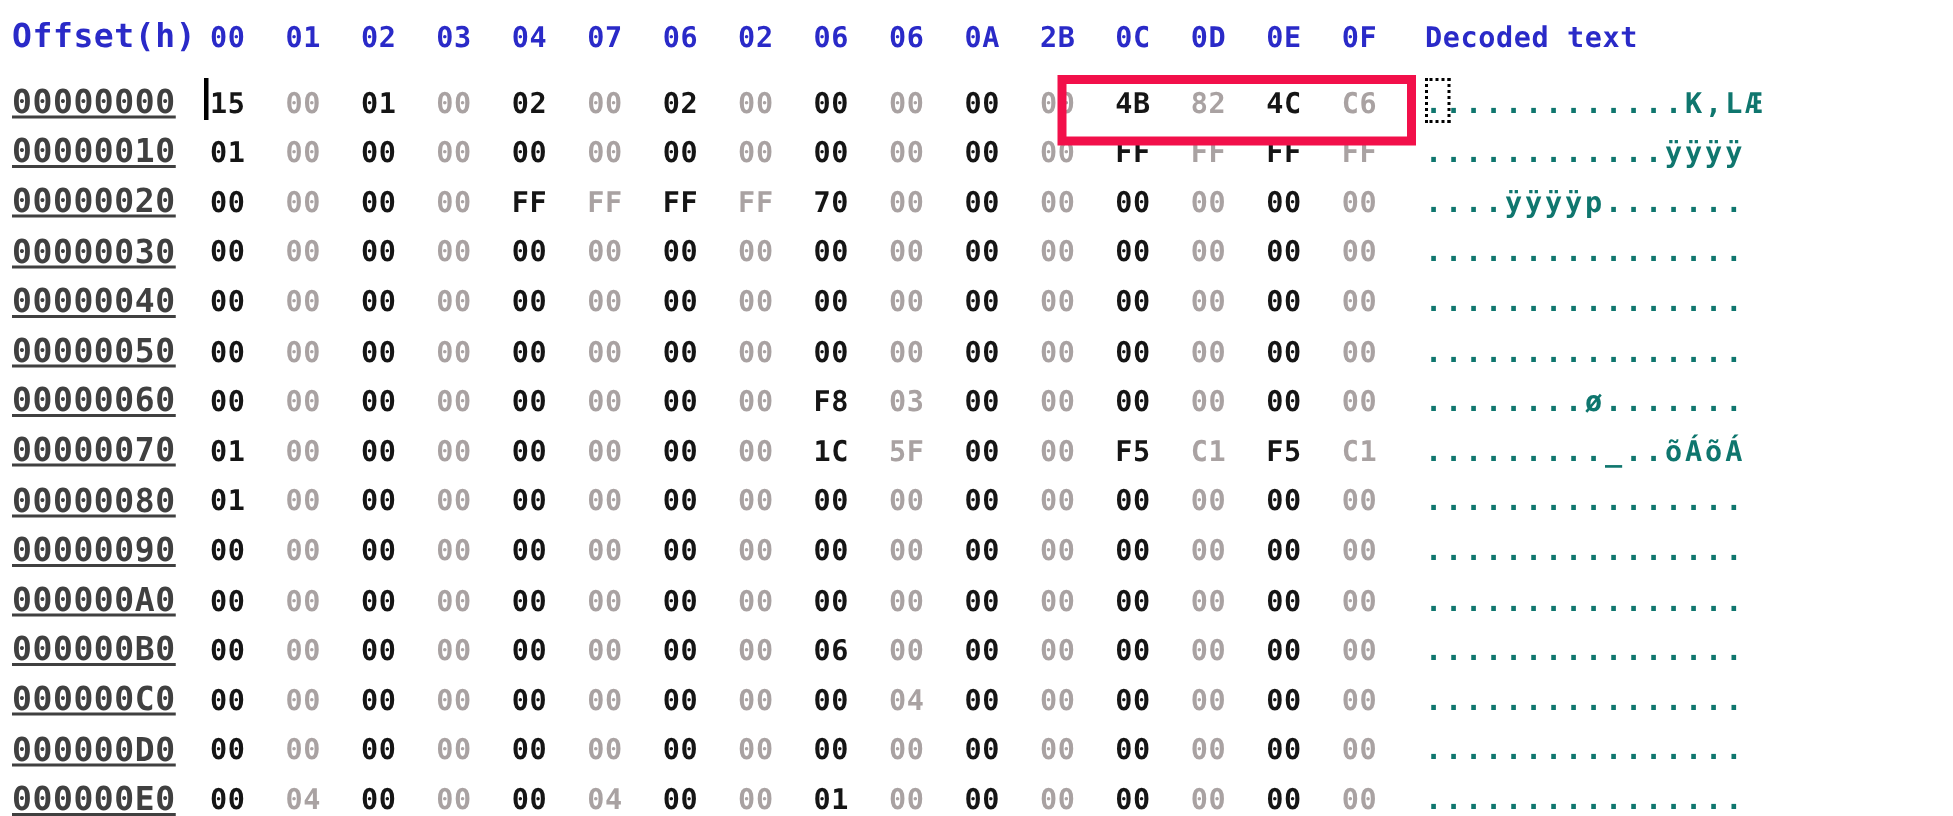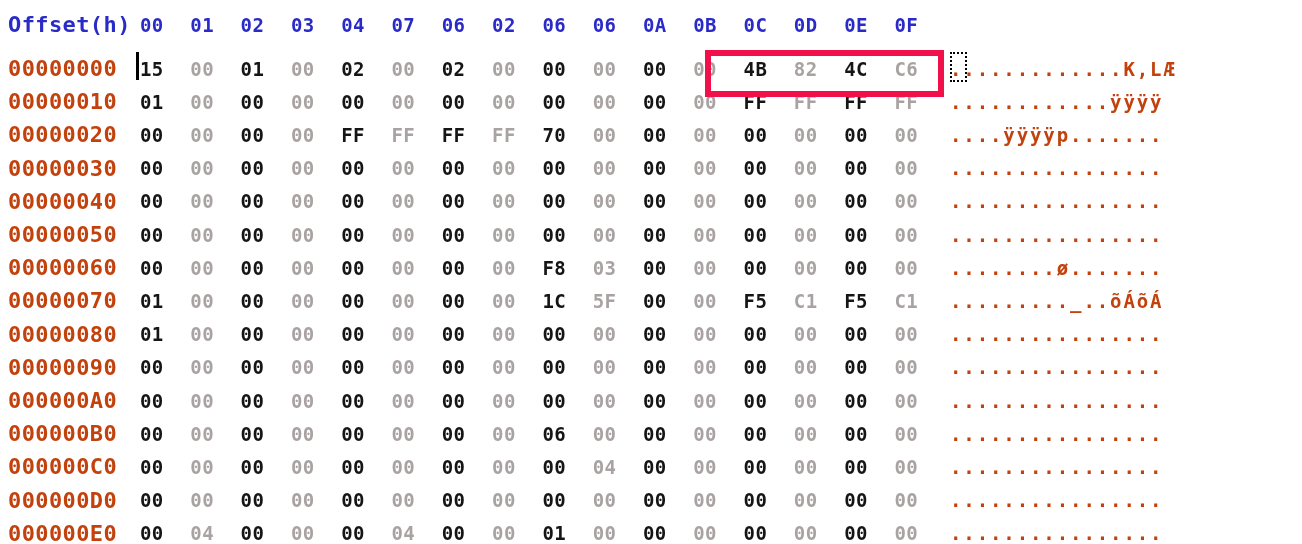--- a/index.html
+++ b/index.html
@@ -72,26 +72,27 @@
   #header-row .offset-cell,
   #header-row .hex-cell,
   #header-row .text-cell {
     color: #2a2ac8;
     font-weight: 600;
   }
   #header-row .text-cell { letter-spacing: 0.4px; }
 
   
   .data-row .offset-cell {
-    color: #c2410c;
+    color: #404040;
     font-weight: 600;
+    text-decoration: underline;
   }
   .hex-even { color: #151515; font-weight: 700; }
   .hex-odd  { color: #a9a2a2; font-weight: 700; }
-  .data-row .text-cell { color: #c2410c; font-weight: 700; }
+  .data-row .text-cell { color: #0f766e; font-weight: 700; }
 
   
   #caret {
     position: absolute;
     left: 136px;
     top: 52px;
     width: 3px;
     height: 28px;
     background: #000000;
   }
@@ -133,26 +134,27 @@
       <div class="hex-cell">01</div>
       <div class="hex-cell">02</div>
       <div class="hex-cell">03</div>
       <div class="hex-cell">04</div>
       <div class="hex-cell">07</div>
       <div class="hex-cell">06</div>
       <div class="hex-cell">02</div>
       <div class="hex-cell">06</div>
       <div class="hex-cell">06</div>
       <div class="hex-cell">0A</div>
-      <div class="hex-cell">0B</div>
+      <div class="hex-cell">2B</div>
       <div class="hex-cell">0C</div>
       <div class="hex-cell">0D</div>
       <div class="hex-cell">0E</div>
       <div class="hex-cell">0F</div>
     </div>
+    <div class="text-cell">Decoded text</div>
   </div>
 
   <div id="rows-container">
       <div class="row data-row" style="top: 52px;"><div class="offset-cell">00000000</div><div class="hex-cells"><div class="hex-cell hex-even">15</div><div class="hex-cell hex-odd">00</div><div class="hex-cell hex-even">01</div><div class="hex-cell hex-odd">00</div><div class="hex-cell hex-even">02</div><div class="hex-cell hex-odd">00</div><div class="hex-cell hex-even">02</div><div class="hex-cell hex-odd">00</div><div class="hex-cell hex-even">00</div><div class="hex-cell hex-odd">00</div><div class="hex-cell hex-even">00</div><div class="hex-cell hex-odd">00</div><div class="hex-cell hex-even">4B</div><div class="hex-cell hex-odd">82</div><div class="hex-cell hex-even">4C</div><div class="hex-cell hex-odd">C6</div></div><div class="text-cell">.............K‚LÆ</div></div>
       <div class="row data-row" style="top: 85.2px;"><div class="offset-cell">00000010</div><div class="hex-cells"><div class="hex-cell hex-even">01</div><div class="hex-cell hex-odd">00</div><div class="hex-cell hex-even">00</div><div class="hex-cell hex-odd">00</div><div class="hex-cell hex-even">00</div><div class="hex-cell hex-odd">00</div><div class="hex-cell hex-even">00</div><div class="hex-cell hex-odd">00</div><div class="hex-cell hex-even">00</div><div class="hex-cell hex-odd">00</div><div class="hex-cell hex-even">00</div><div class="hex-cell hex-odd">00</div><div class="hex-cell hex-even">FF</div><div class="hex-cell hex-odd">FF</div><div class="hex-cell hex-even">FF</div><div class="hex-cell hex-odd">FF</div></div><div class="text-cell">............ÿÿÿÿ</div></div>
       <div class="row data-row" style="top: 118.4px;"><div class="offset-cell">00000020</div><div class="hex-cells"><div class="hex-cell hex-even">00</div><div class="hex-cell hex-odd">00</div><div class="hex-cell hex-even">00</div><div class="hex-cell hex-odd">00</div><div class="hex-cell hex-even">FF</div><div class="hex-cell hex-odd">FF</div><div class="hex-cell hex-even">FF</div><div class="hex-cell hex-odd">FF</div><div class="hex-cell hex-even">70</div><div class="hex-cell hex-odd">00</div><div class="hex-cell hex-even">00</div><div class="hex-cell hex-odd">00</div><div class="hex-cell hex-even">00</div><div class="hex-cell hex-odd">00</div><div class="hex-cell hex-even">00</div><div class="hex-cell hex-odd">00</div></div><div class="text-cell">....ÿÿÿÿp.......</div></div>
       <div class="row data-row" style="top: 151.6px;"><div class="offset-cell">00000030</div><div class="hex-cells"><div class="hex-cell hex-even">00</div><div class="hex-cell hex-odd">00</div><div class="hex-cell hex-even">00</div><div class="hex-cell hex-odd">00</div><div class="hex-cell hex-even">00</div><div class="hex-cell hex-odd">00</div><div class="hex-cell hex-even">00</div><div class="hex-cell hex-odd">00</div><div class="hex-cell hex-even">00</div><div class="hex-cell hex-odd">00</div><div class="hex-cell hex-even">00</div><div class="hex-cell hex-odd">00</div><div class="hex-cell hex-even">00</div><div class="hex-cell hex-odd">00</div><div class="hex-cell hex-even">00</div><div class="hex-cell hex-odd">00</div></div><div class="text-cell">................</div></div>
       <div class="row data-row" style="top: 184.8px;"><div class="offset-cell">00000040</div><div class="hex-cells"><div class="hex-cell hex-even">00</div><div class="hex-cell hex-odd">00</div><div class="hex-cell hex-even">00</div><div class="hex-cell hex-odd">00</div><div class="hex-cell hex-even">00</div><div class="hex-cell hex-odd">00</div><div class="hex-cell hex-even">00</div><div class="hex-cell hex-odd">00</div><div class="hex-cell hex-even">00</div><div class="hex-cell hex-odd">00</div><div class="hex-cell hex-even">00</div><div class="hex-cell hex-odd">00</div><div class="hex-cell hex-even">00</div><div class="hex-cell hex-odd">00</div><div class="hex-cell hex-even">00</div><div class="hex-cell hex-odd">00</div></div><div class="text-cell">................</div></div>
       <div class="row data-row" style="top: 218px;"><div class="offset-cell">00000050</div><div class="hex-cells"><div class="hex-cell hex-even">00</div><div class="hex-cell hex-odd">00</div><div class="hex-cell hex-even">00</div><div class="hex-cell hex-odd">00</div><div class="hex-cell hex-even">00</div><div class="hex-cell hex-odd">00</div><div class="hex-cell hex-even">00</div><div class="hex-cell hex-odd">00</div><div class="hex-cell hex-even">00</div><div class="hex-cell hex-odd">00</div><div class="hex-cell hex-even">00</div><div class="hex-cell hex-odd">00</div><div class="hex-cell hex-even">00</div><div class="hex-cell hex-odd">00</div><div class="hex-cell hex-even">00</div><div class="hex-cell hex-odd">00</div></div><div class="text-cell">................</div></div>
       <div class="row data-row" style="top: 251.2px;"><div class="offset-cell">00000060</div><div class="hex-cells"><div class="hex-cell hex-even">00</div><div class="hex-cell hex-odd">00</div><div class="hex-cell hex-even">00</div><div class="hex-cell hex-odd">00</div><div class="hex-cell hex-even">00</div><div class="hex-cell hex-odd">00</div><div class="hex-cell hex-even">00</div><div class="hex-cell hex-odd">00</div><div class="hex-cell hex-even">F8</div><div class="hex-cell hex-odd">03</div><div class="hex-cell hex-even">00</div><div class="hex-cell hex-odd">00</div><div class="hex-cell hex-even">00</div><div class="hex-cell hex-odd">00</div><div class="hex-cell hex-even">00</div><div class="hex-cell hex-odd">00</div></div><div class="text-cell">........ø.......</div></div>

